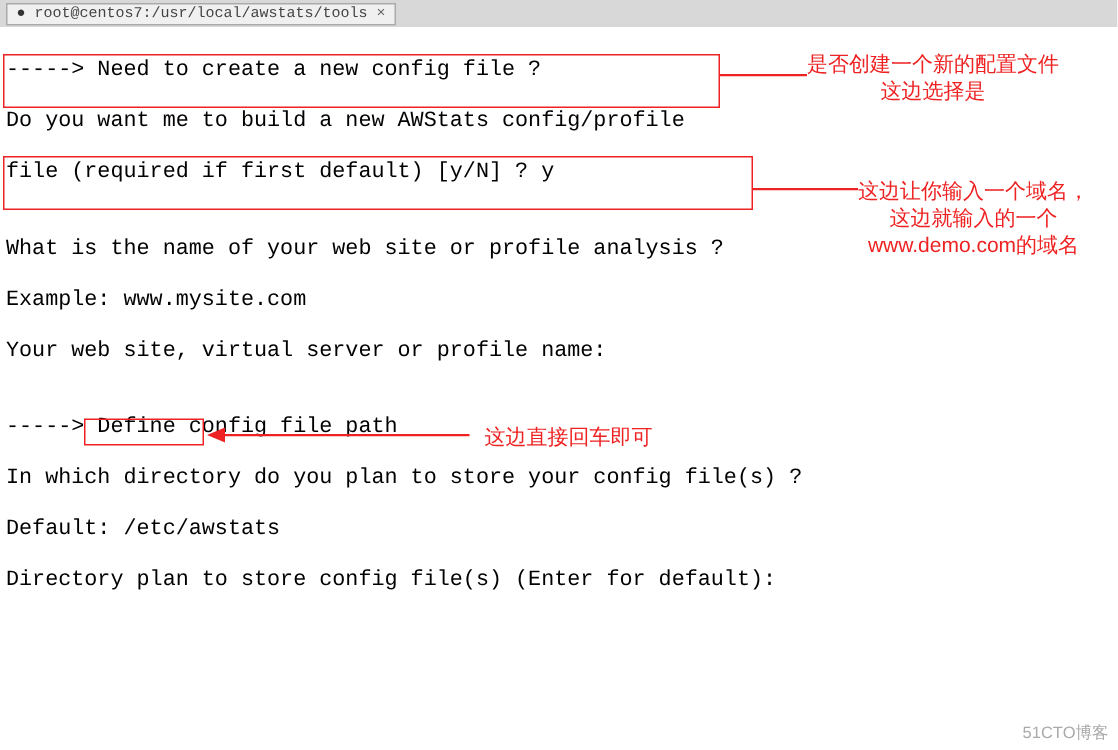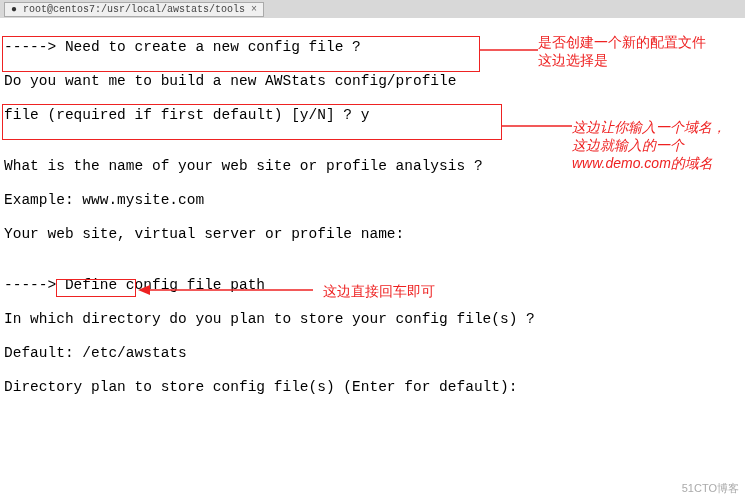--- a/index.html
+++ b/index.html
@@ -42,20 +42,21 @@
       border: 1.5px solid #e22;
       position: absolute;
       pointer-events: none;
     }
     .annot {
       position: absolute;
       color: #e22;
       font-family: "SimSun", sans-serif;
       font-size: 14px;
       line-height: 18px;
+      text-align: center;
     }
     .arrow {
       position: absolute;
       pointer-events: none;
     }
     .watermark {
       position: absolute;
       right: 6px;
       bottom: 4px;
       font-size: 11px;
@@ -108,21 +109,21 @@
 
 
 </div>
 
 <div class="red-box" style="left:2px; top:36px; width:478px; height:36px;"></div>
 <div class="red-box" style="left:2px; top:104px; width:500px; height:36px;"></div>
 <div class="input-box" style="left:56px; top:279px; width:80px; height:18px;"></div>
 
 <div class="annot" style="left:538px; top:33px; white-space:pre-line;">是否创建一个新的配置文件
 这边选择是</div>
-<div class="annot" style="left:572px; top:118px; white-space:pre-line;font-style:italic;">这边让你输入一个域名，
+<div class="annot" style="left:572px; top:118px; white-space:pre-line;">这边让你输入一个域名，
 这边就输入的一个
 www.demo.com的域名</div>
 <div class="annot" style="left:323px; top:282px;">这边直接回车即可</div>
 
 <svg class="arrow" style="left:138px; top:280px;" width="180" height="20">
   <line x1="175" y1="10" x2="8" y2="10" stroke="#e22" stroke-width="1.5"></line>
   <polygon points="0,10 12,5 12,15" fill="#e22"></polygon>
 </svg>
 
 <svg class="arrow" style="left:480px; top:44px;" width="58" height="12">

